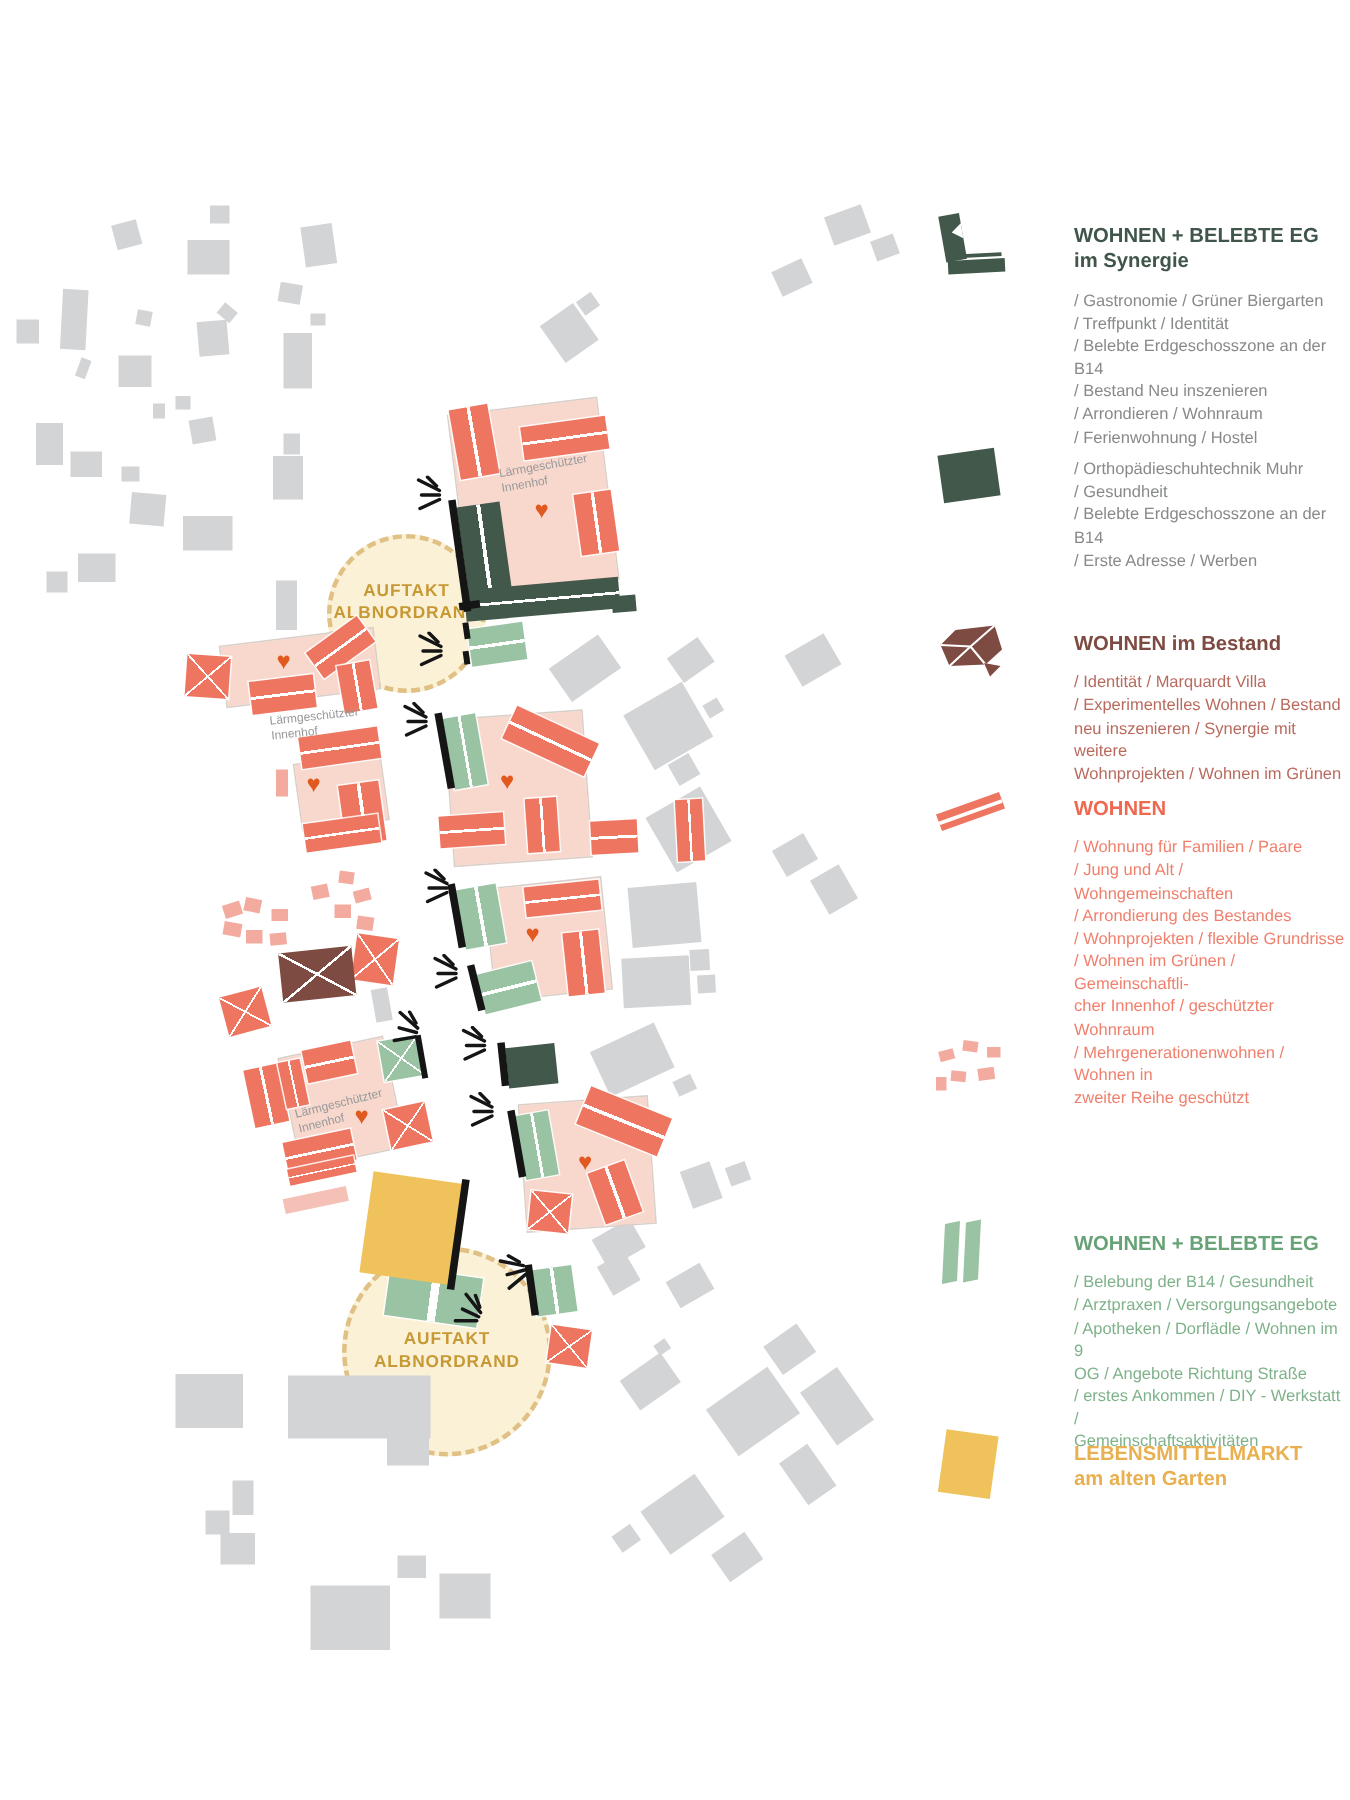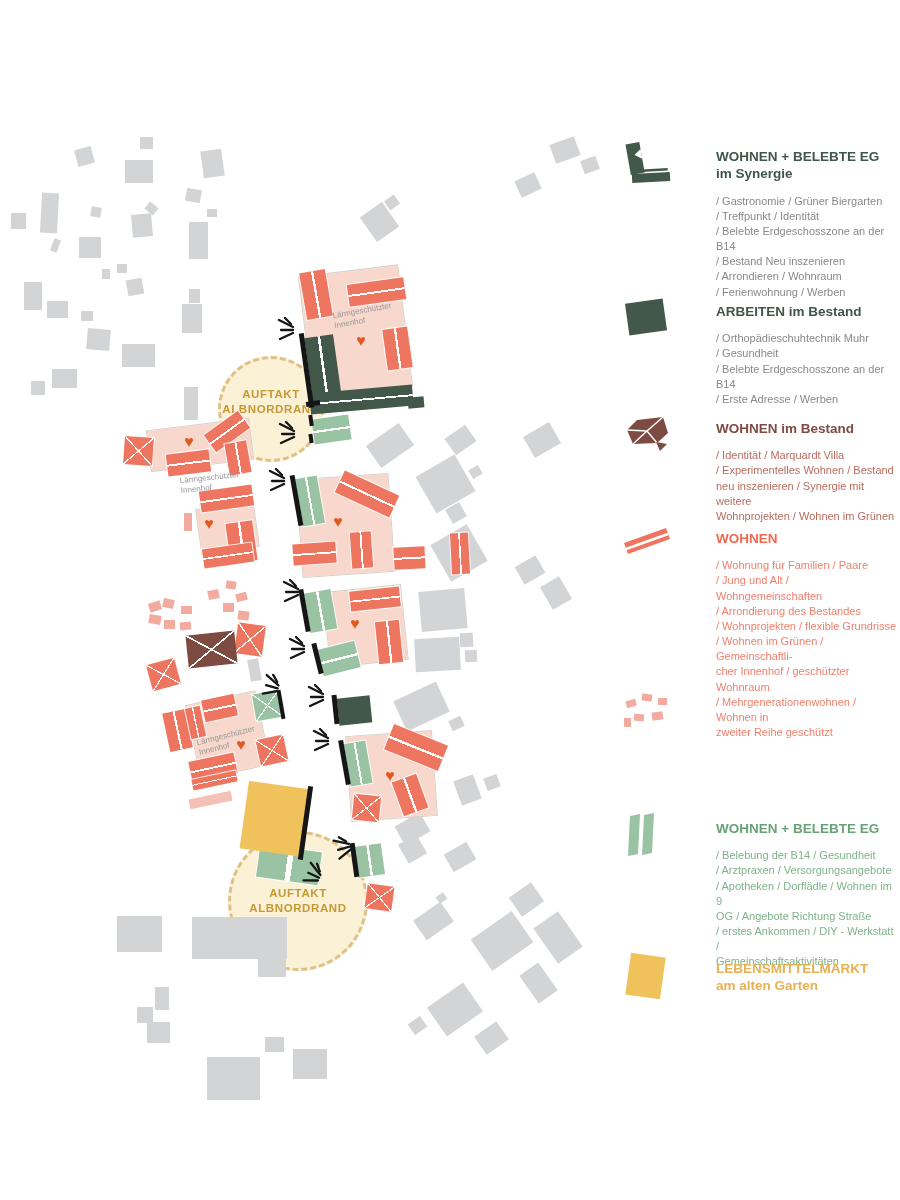--- a/index.html
+++ b/index.html
@@ -318,34 +318,31 @@
       <div class="ltext">
         <div class="ltitle" style="color: rgb(64, 86, 74);">
           <span>WOHNEN + BELEBTE EG</span><br>
           <span>im Synergie</span>
         </div>
         <div class="lbody" style="color: rgb(135, 137, 139);">/ Gastronomie / Grüner Biergarten
 / Treffpunkt / Identität
 / Belebte Erdgeschosszone an der B14
 / Bestand Neu inszenieren
 / Arrondieren / Wohnraum
-/ Ferienwohnung / Werben</div>
+/ Ferienwohnung / Hostel</div>
       </div>
     </div>
 
     <div class="legend-item" style="top:295px">
       <span class="licon" style="color: rgb(65, 88, 74);">
         <svg viewBox="0 0 50 50">
             <rect x="5" y="6" width="38" height="32" fill="currentColor" transform="rotate(-8 24 22)"></rect>
           </svg>
       </span>
       <div class="ltext">
-        <div class="ltitle" style="color: rgb(64, 86, 74);">
-          <span>ARBEITEN im Bestand</span>
-        </div>
         <div class="lbody" style="color: rgb(135, 137, 139);">/ Orthopädieschuhtechnik Muhr
 / Gesundheit
 /  Belebte Erdgeschosszone an der B14
 / Erste Adresse / Werben</div>
       </div>
     </div>
 
     <div class="legend-item" style="top:412px">
       <span class="licon" style="color: rgb(125, 75, 66);">
         <svg viewBox="0 0 50 50">

